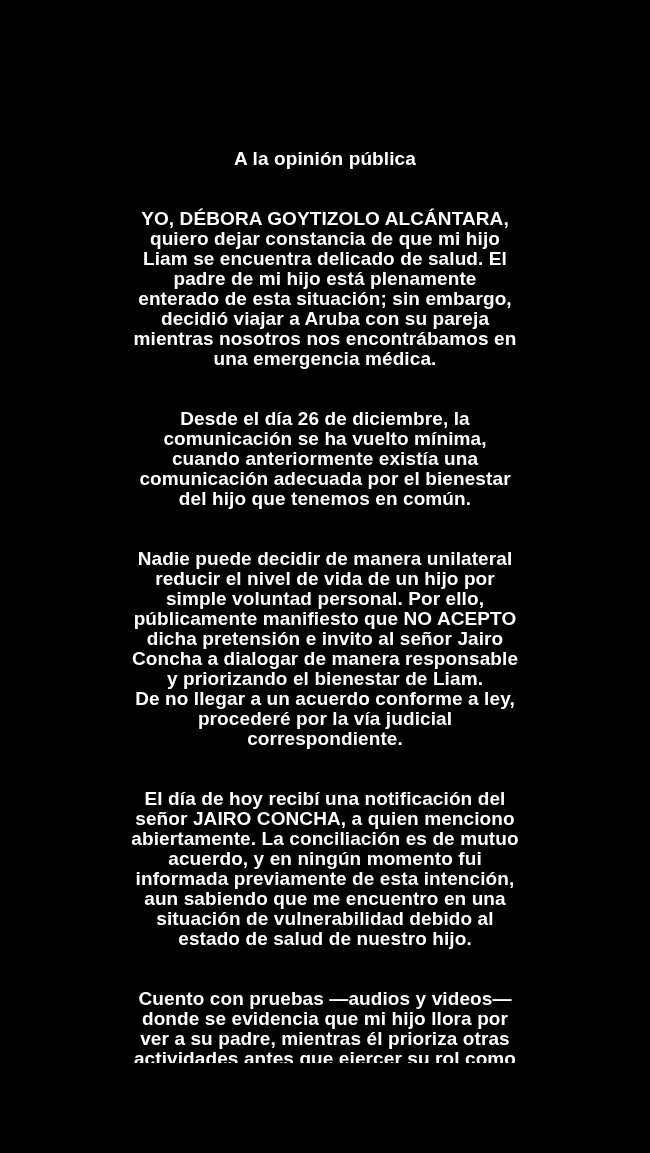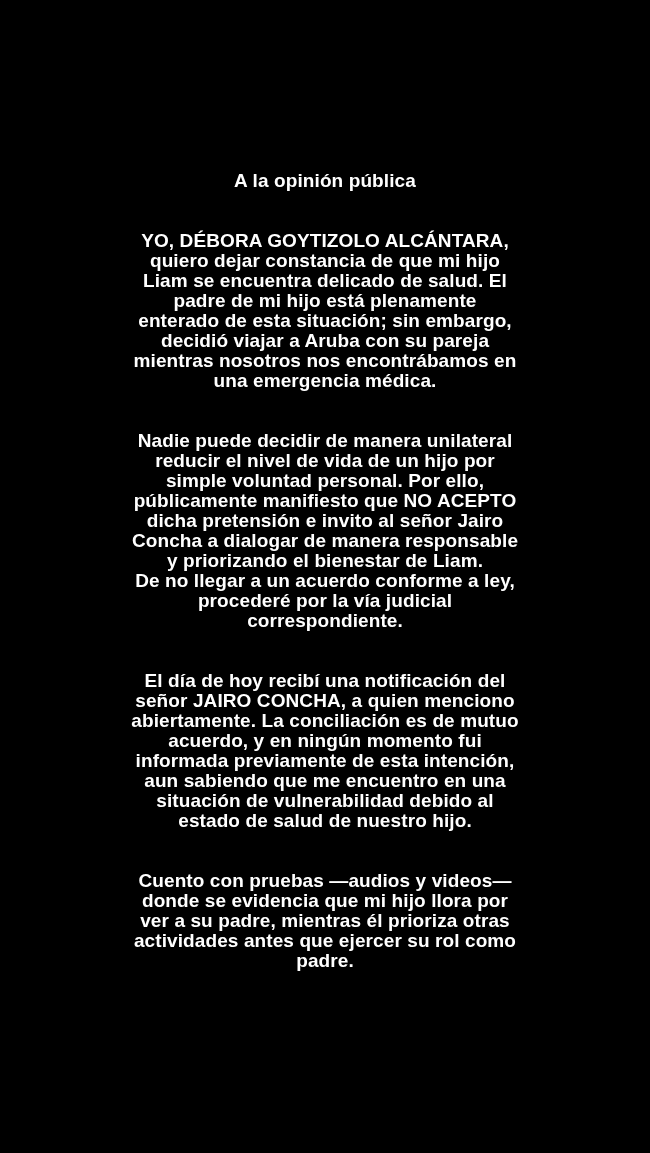--- a/index.html
+++ b/index.html
@@ -6,21 +6,20 @@
     margin: 0;
     padding: 0;
     background: #000000;
   }
   .canvas {
     position: relative;
     width: 650px;
     height: 1063px;
     background: #000000;
     overflow: hidden;
-    margin-top: 22px;
   }
   .statement {
     position: absolute;
     top: 129px;
     left: 50%;
     transform: translateX(-50%);
     width: 584px;
     color: #ffffff;
     font-family: "Liberation Sans", sans-serif;
     font-weight: 700;
@@ -44,20 +43,25 @@
   <div class="statement" style="color: rgb(255, 255, 255);">
     <div class="para">A la opinión pública</div>
     <div class="para">YO, DÉBORA GOYTIZOLO ALCÁNTARA,
 quiero dejar constancia de que mi hijo
 Liam se encuentra delicado de salud. El
 padre de mi hijo está plenamente
 enterado de esta situación; sin embargo,
 decidió viajar a Aruba con su pareja
 mientras nosotros nos encontrábamos en
 una emergencia médica.</div>
+    <div class="para">Desde el día 26 de diciembre, la
+comunicación se ha vuelto mínima,
+cuando anteriormente existía una
+comunicación adecuada por el bienestar
+del hijo que tenemos en común.</div>
     <div class="para">Nadie puede decidir de manera unilateral
 reducir el nivel de vida de un hijo por
 simple voluntad personal. Por ello,
 públicamente manifiesto que NO ACEPTO
 dicha pretensión e invito al señor Jairo
 Concha a dialogar de manera responsable
 y priorizando el bienestar de Liam.
 De no llegar a un acuerdo conforme a ley,
 procederé por la vía judicial
 correspondiente.</div>

